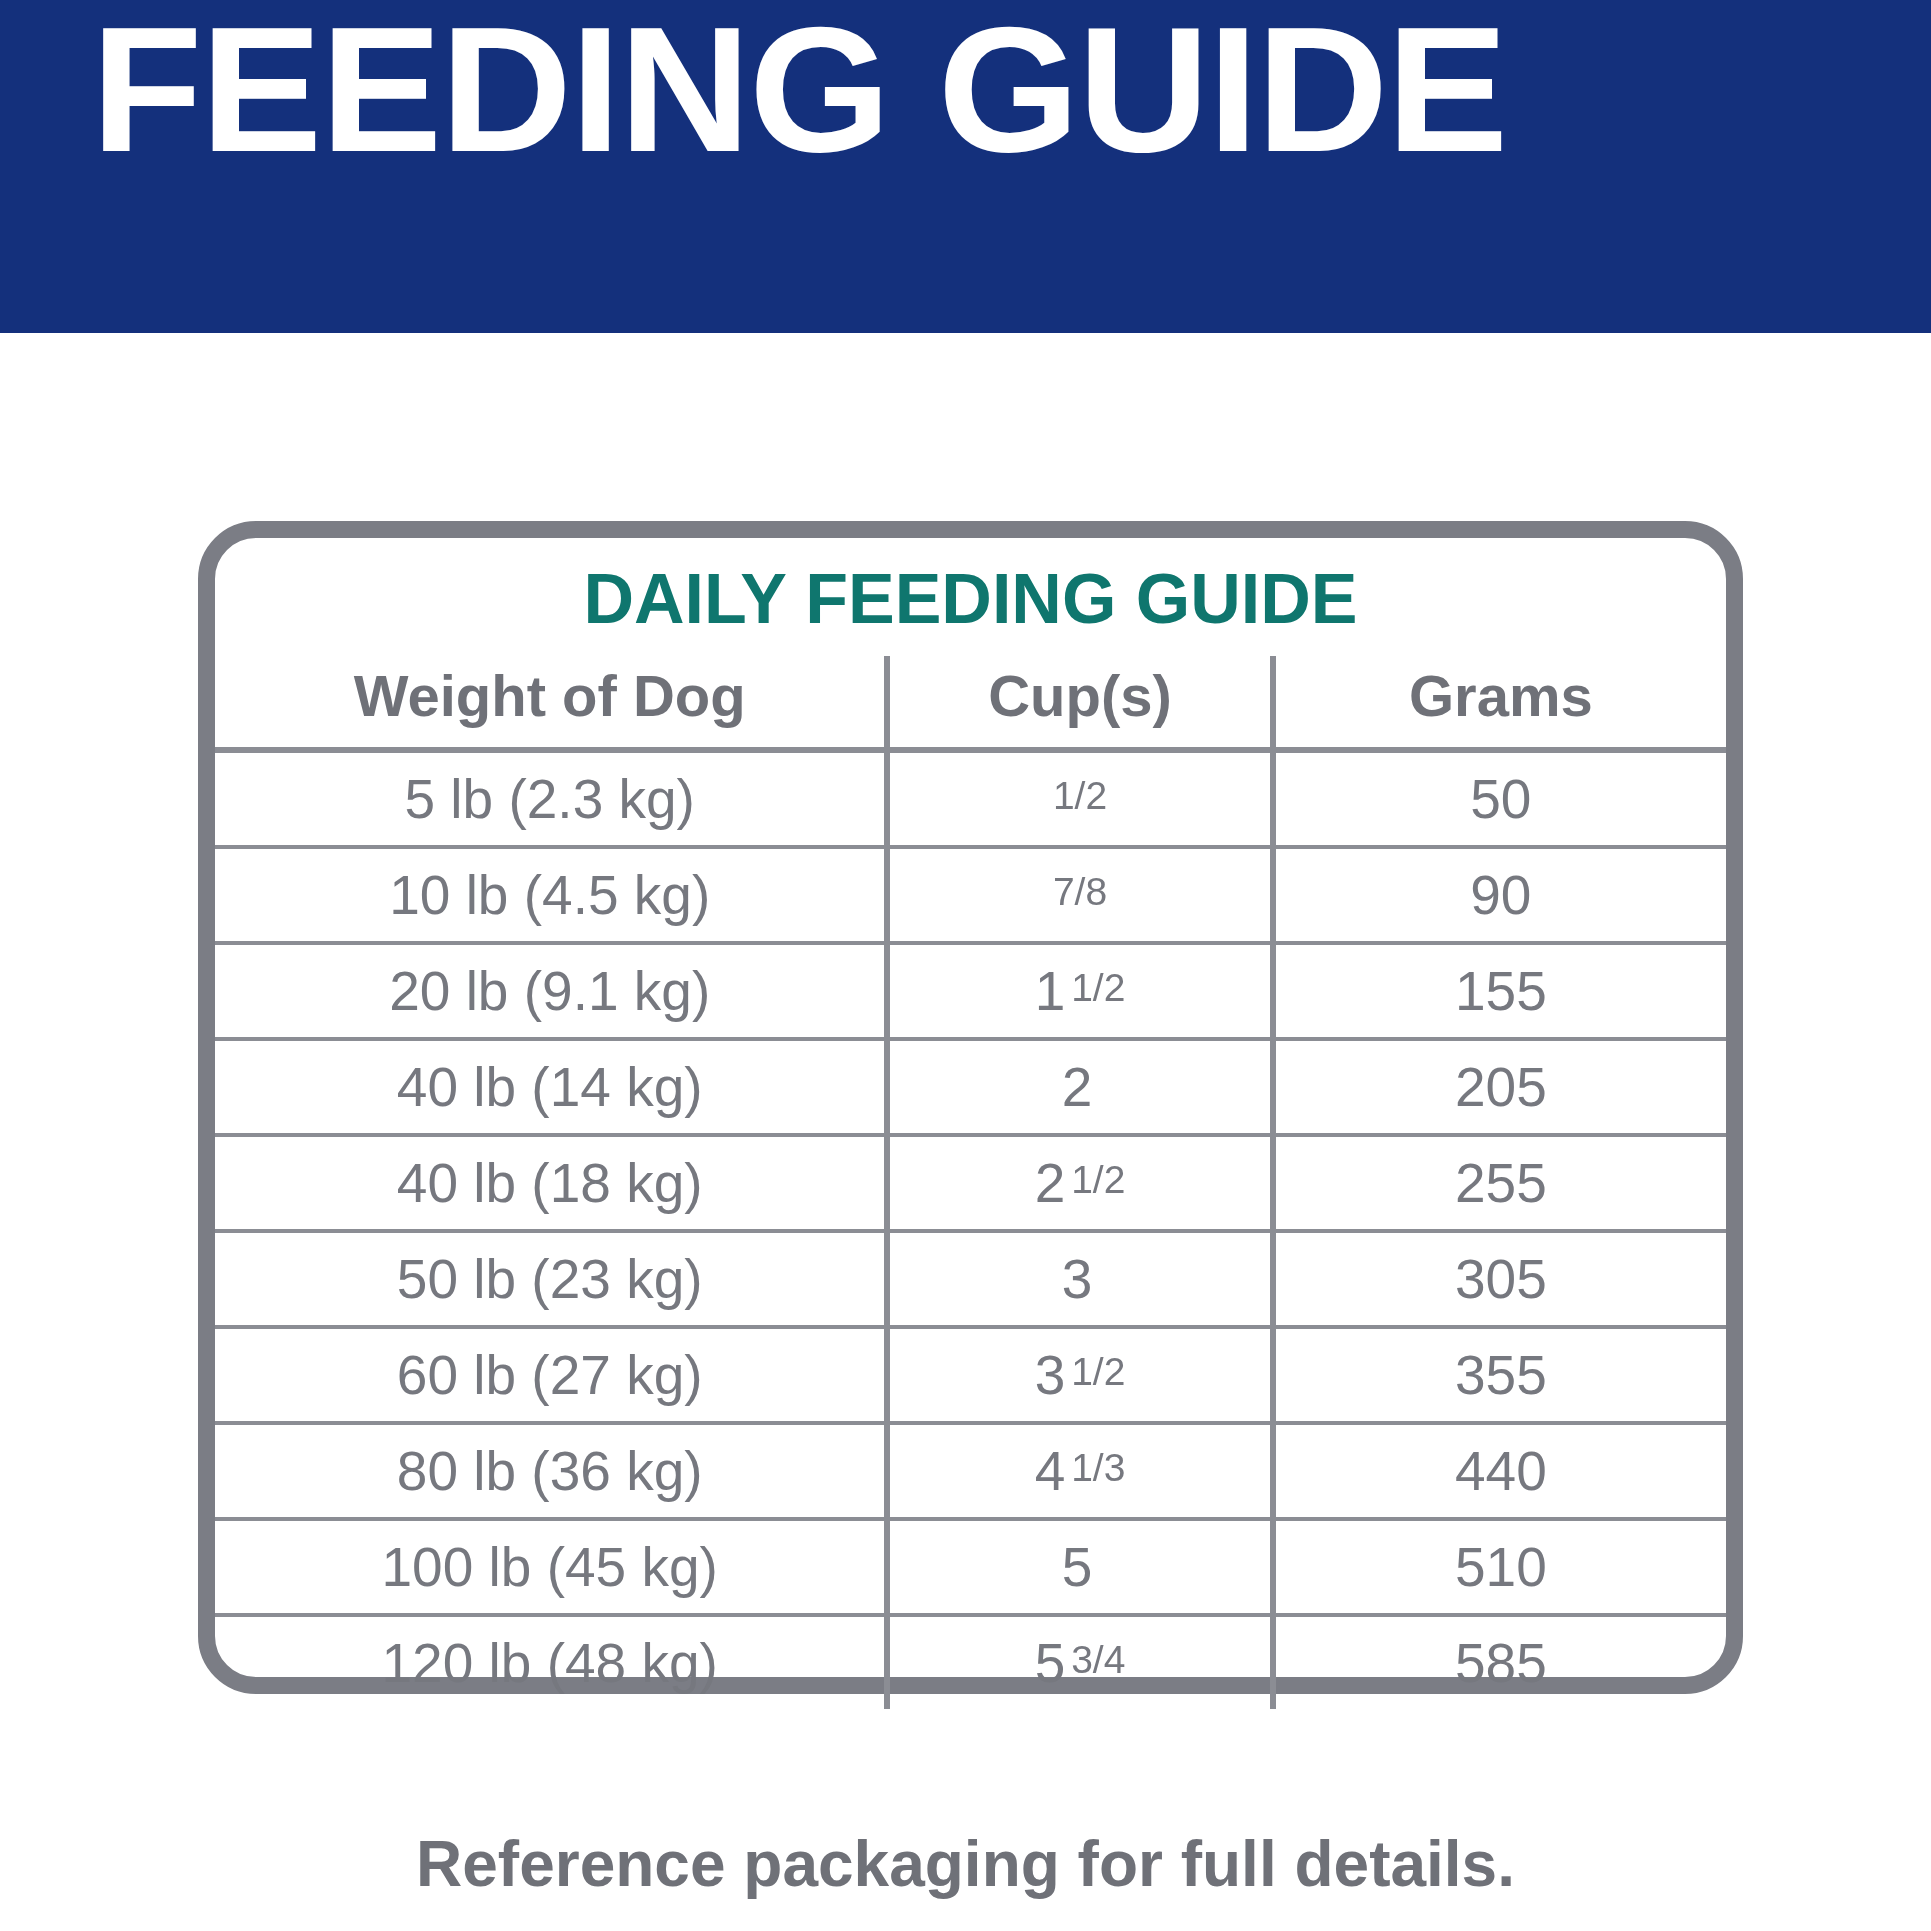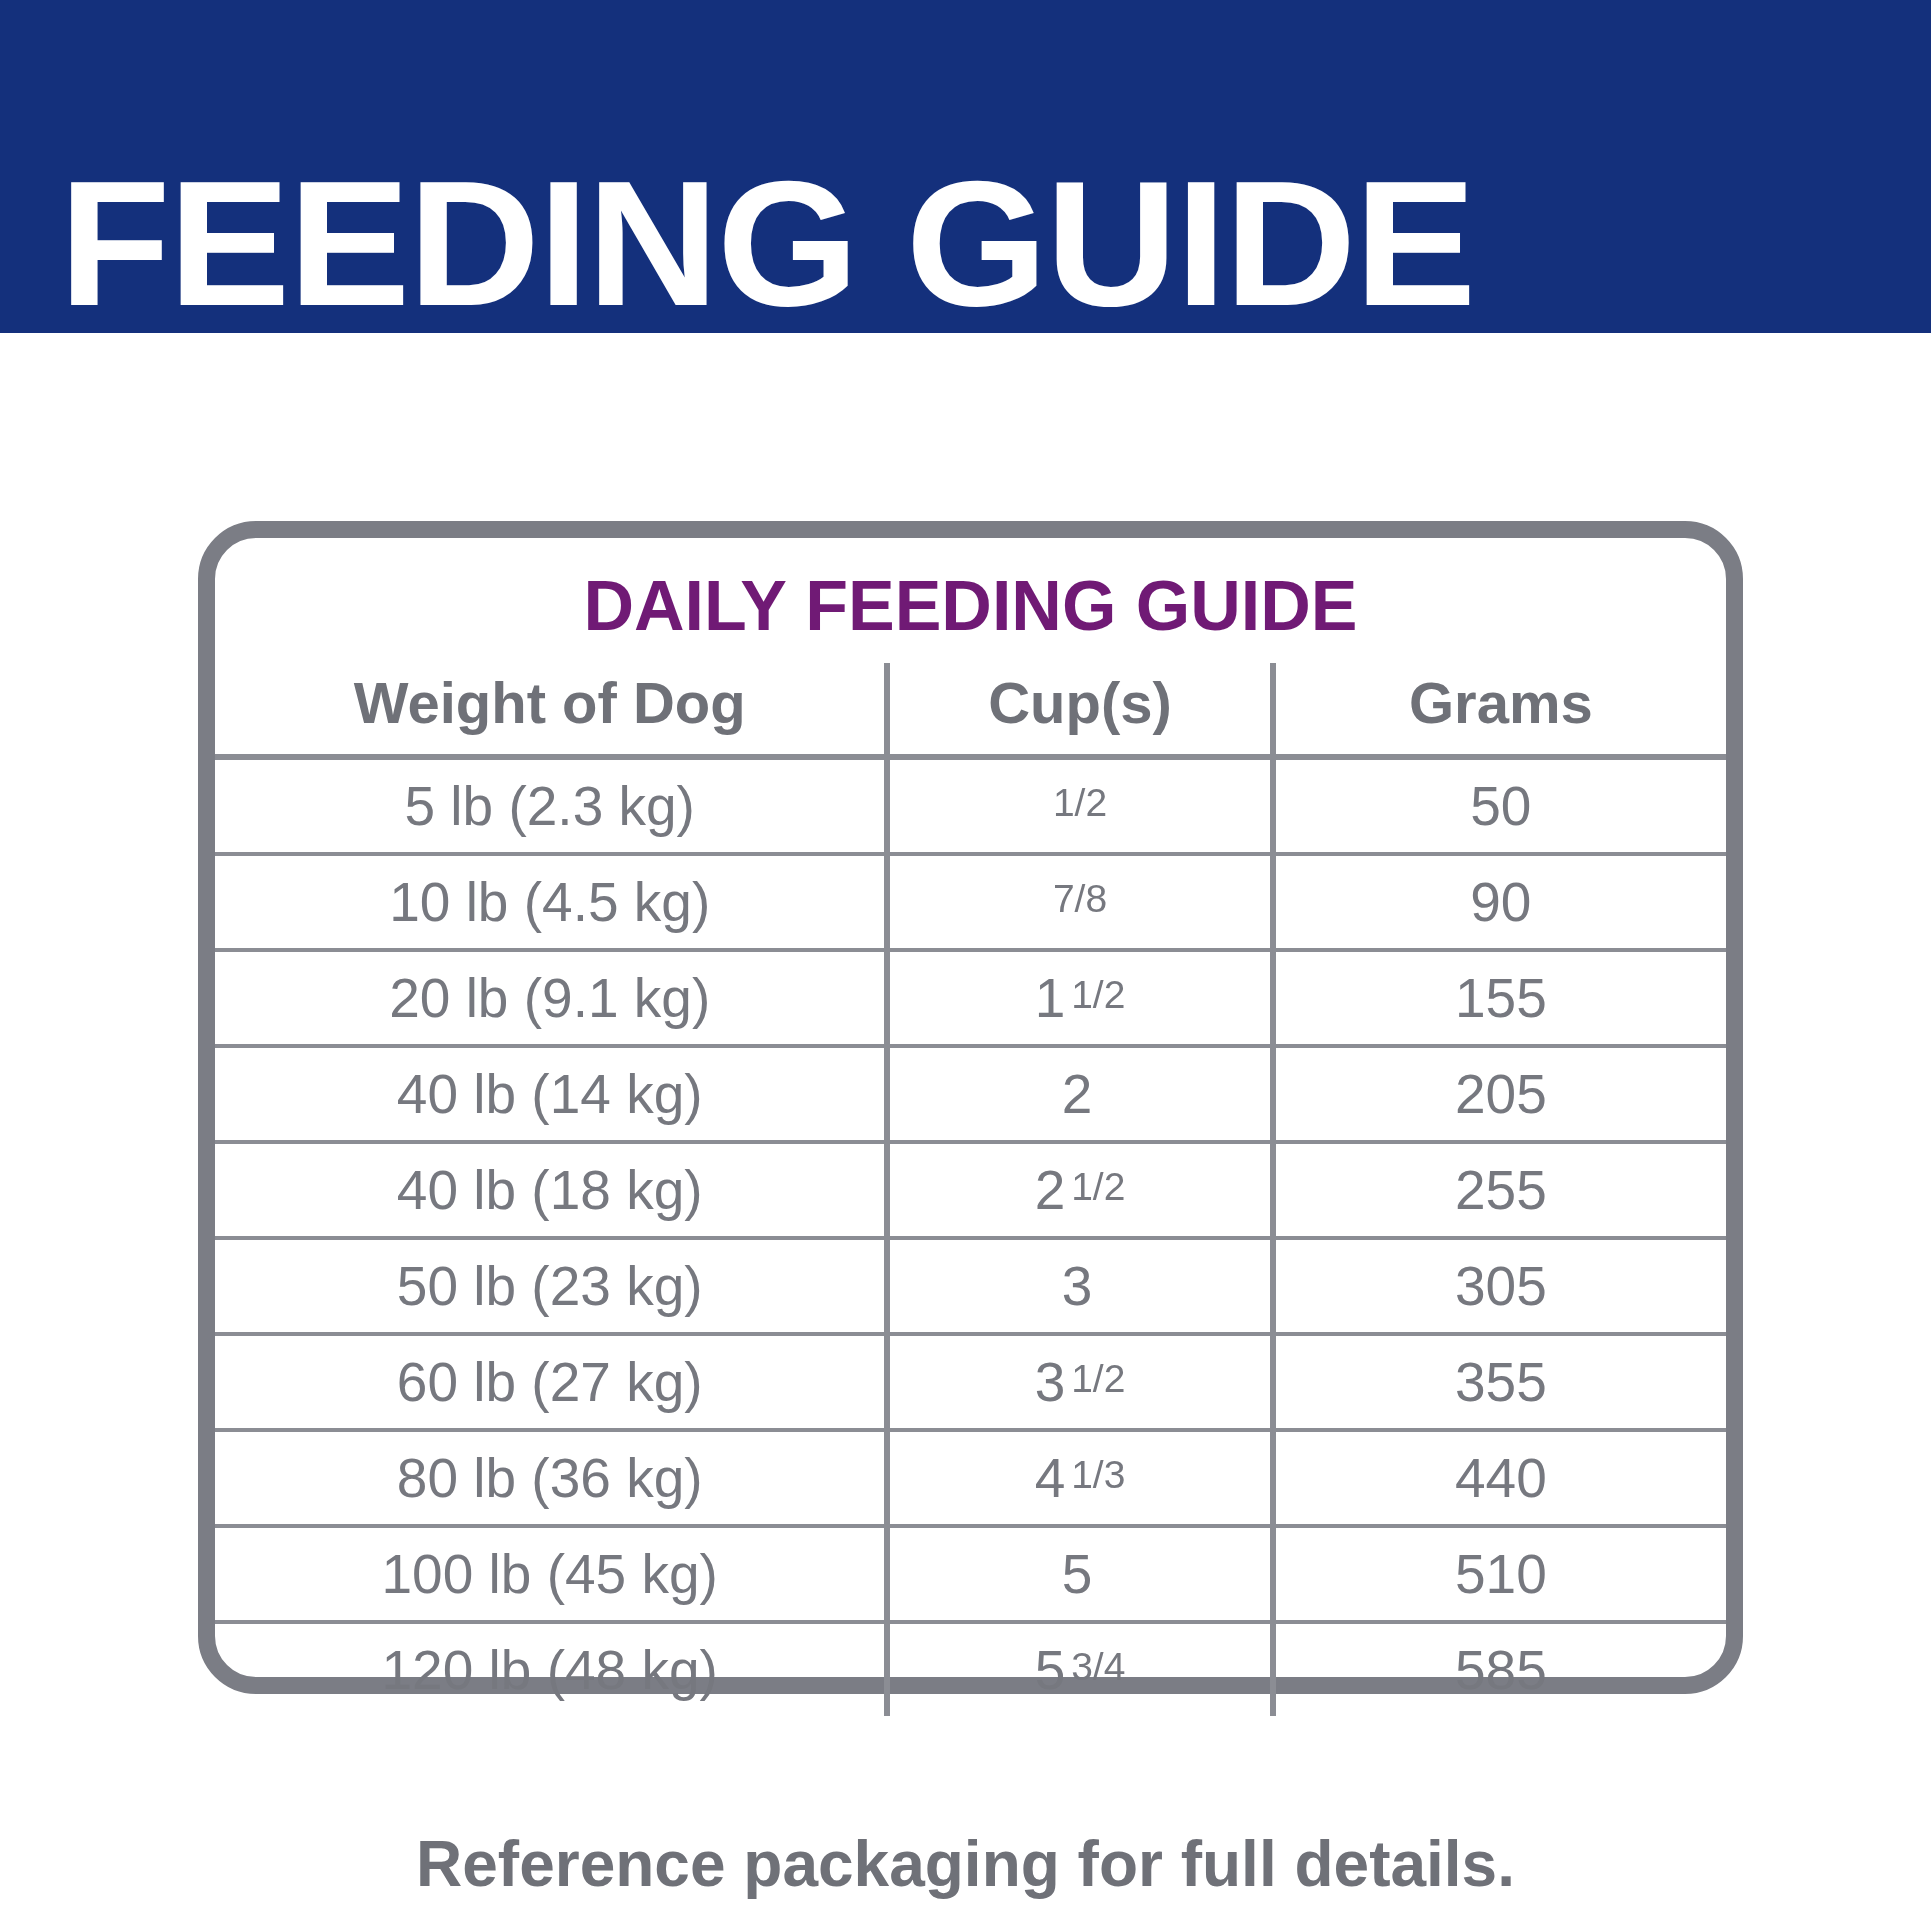--- a/index.html
+++ b/index.html
@@ -23,22 +23,22 @@
 
   
   .banner {
     position: absolute;
     left: 0;
     top: 0;
     width: 1931px;
     height: 333px;
     background: #14307c;
     display: flex;
-    align-items: flex-end;
-    padding-left: 59px;
+    align-items: flex-start;
+    padding-left: 91px;
     box-sizing: border-box;
   }
   .banner-title {
     color: #ffffff;
     font-size: 179px;
     font-weight: bold;
     letter-spacing: -1.9px;
     line-height: 1;
     font-family: "Liberation Sans", sans-serif;
     transform: scaleX(1.02);
@@ -53,25 +53,25 @@
     width: 1545px;
     height: 1173px;
     border: 17.4px solid #7b7d85;
     border-radius: 58px;
     box-sizing: border-box;
     background: #ffffff;
   }
 
   .card-title {
     text-align: center;
-    color: #701a75;
+    color: #0f766e;
     font-size: 70px;
     font-weight: bold;
     letter-spacing: 0px;
-    padding-top: 28px;
+    padding-top: 21px;
     padding-bottom: 17.4px;
     font-family: "Liberation Sans", sans-serif;
   }
 
   table.feeding {
     width: 100%;
     border-collapse: collapse;
     table-layout: fixed;
   }
   table.feeding col.c1 { width: 44.5%; }

